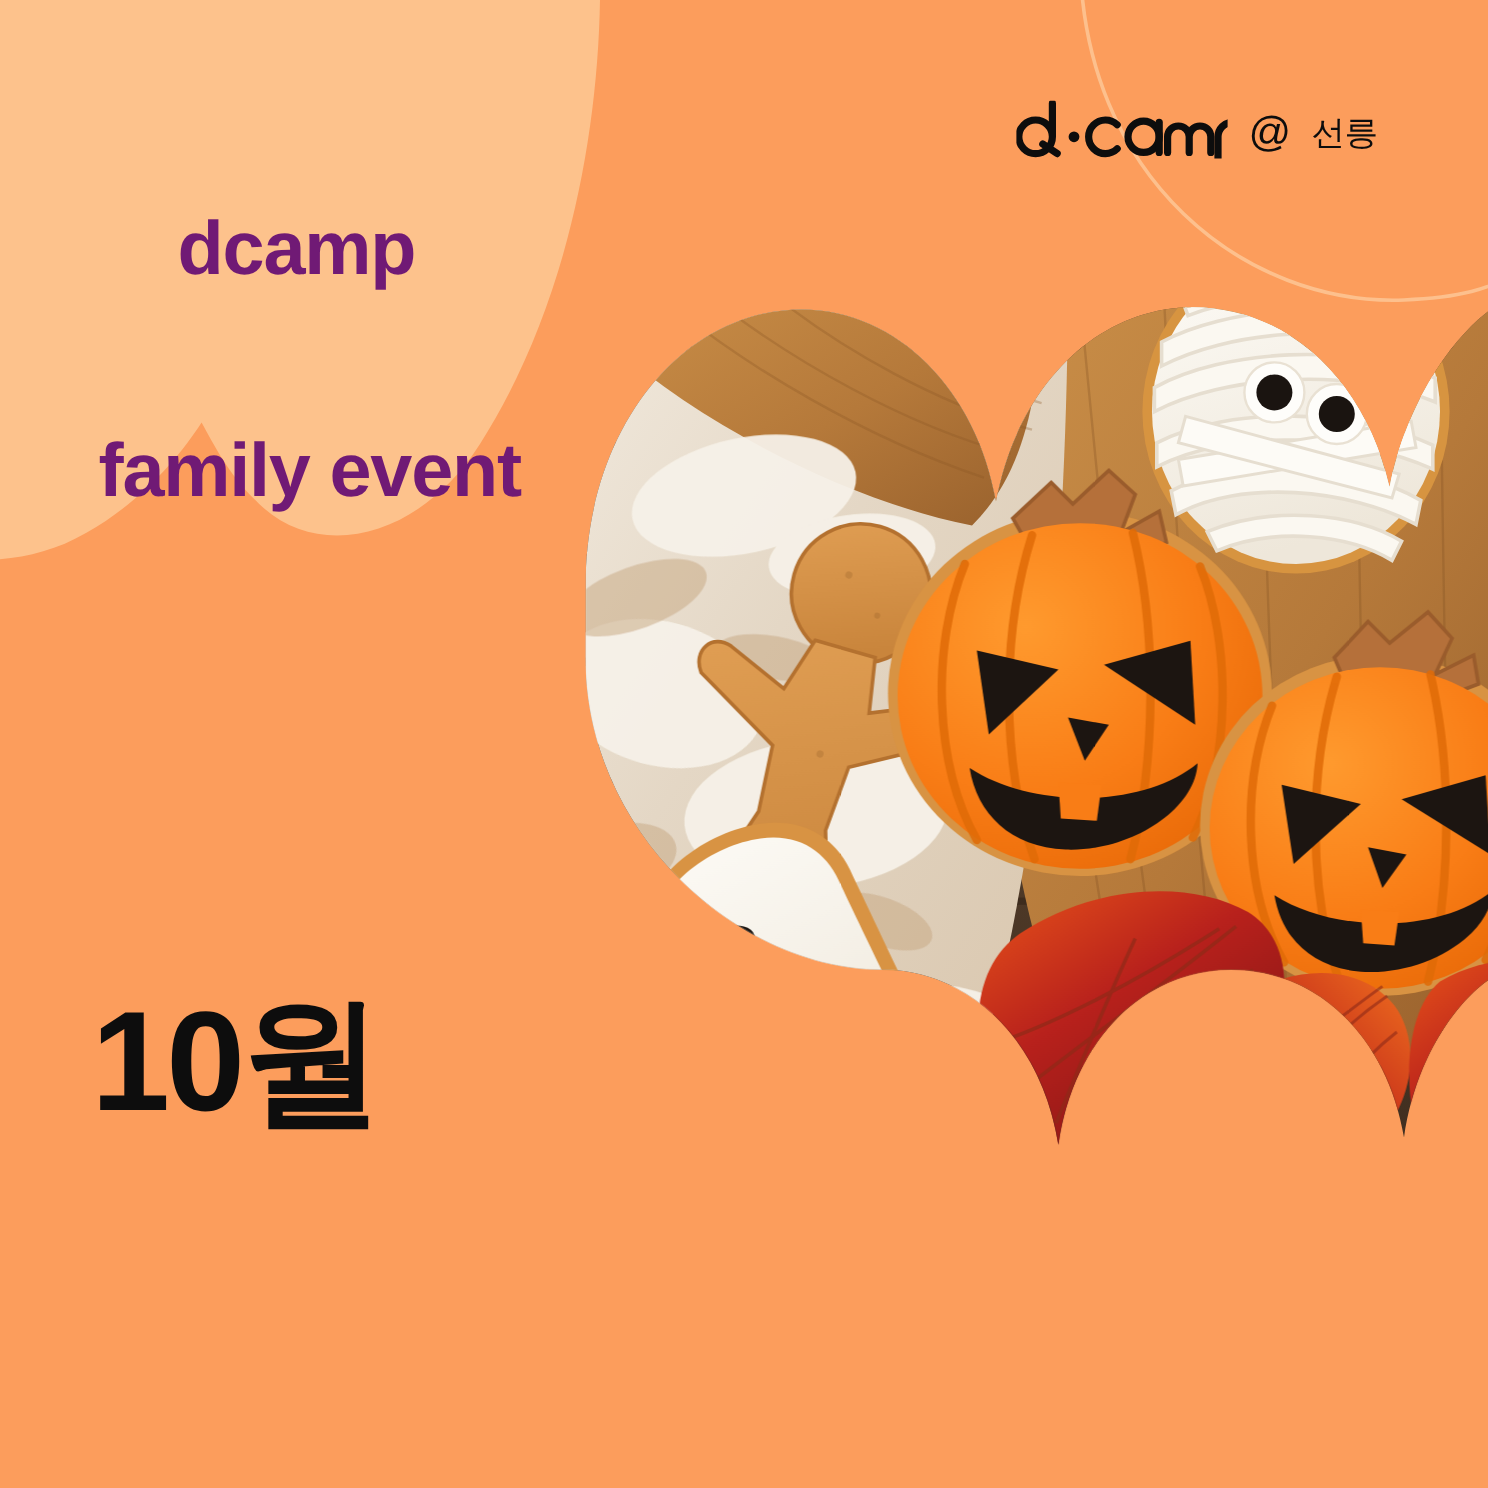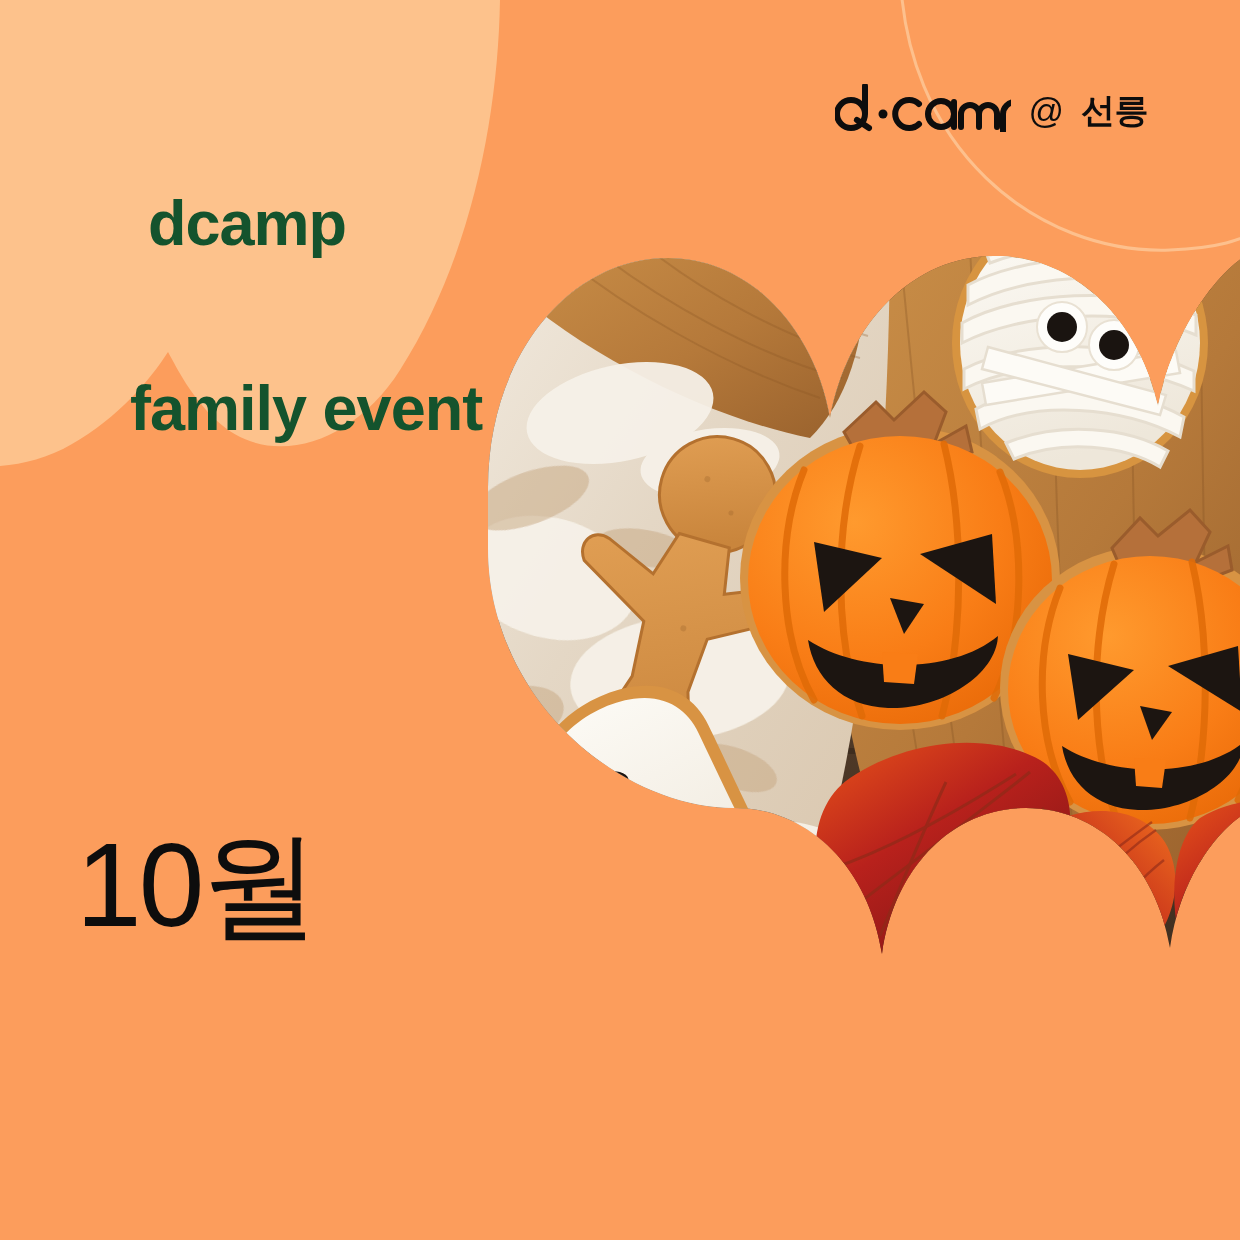--- a/index.html
+++ b/index.html
@@ -11,45 +11,45 @@
   .poster{position:relative;width:1240px;height:1240px;overflow:hidden;background:#fc9d5c;}
 
   
   .blob-wrap{position:absolute;left:0;top:0;width:620px;height:620px;pointer-events:none;}
 
   
   .arc-wrap{position:absolute;right:0;top:0;width:400px;height:330px;pointer-events:none;}
 
   
   .headline{
-    position:absolute;left:82px;top:84px;
+    position:absolute;left:82px;top:68px;
     font-size:63px;line-height:1.47;font-weight:bold;
-    color:#14532d;letter-spacing:-1px;white-space:pre;
-  }
-  .headline .l2{display:block;margin-left:48px;}
+    color:#701a75;letter-spacing:-1px;white-space:pre;
+  }
+  .headline .l2{display:block;}
 
   
   .brand{
     position:absolute;right:92px;top:84px;
     display:flex;align-items:center;gap:17px;
   }
   .brand-mark{display:block;}
   .brand-at{
     font-size:35px;font-weight:500;color:#0d0d0d;line-height:1;
     letter-spacing:0px;
   }
   .brand-place{
-    font-size:34px;font-weight:bold;color:#0d0d0d;line-height:1;
+    font-size:28px;font-weight:normal;color:#0d0d0d;line-height:1;
     letter-spacing:-0.5px;
   }
 
   
   .kr{
     position:absolute;left:76px;top:808px;
-    font-size:118px;line-height:1.32;font-weight:normal;
+    font-size:118px;line-height:1.32;font-weight:bold;
     color:#0d0d0d;letter-spacing:-3px;
   }
   .kr span{display:block;}
 
   
   .photo{
     position:absolute;left:470px;top:248px;width:790px;height:770px;
   }
   .photo svg{display:block;}
   

